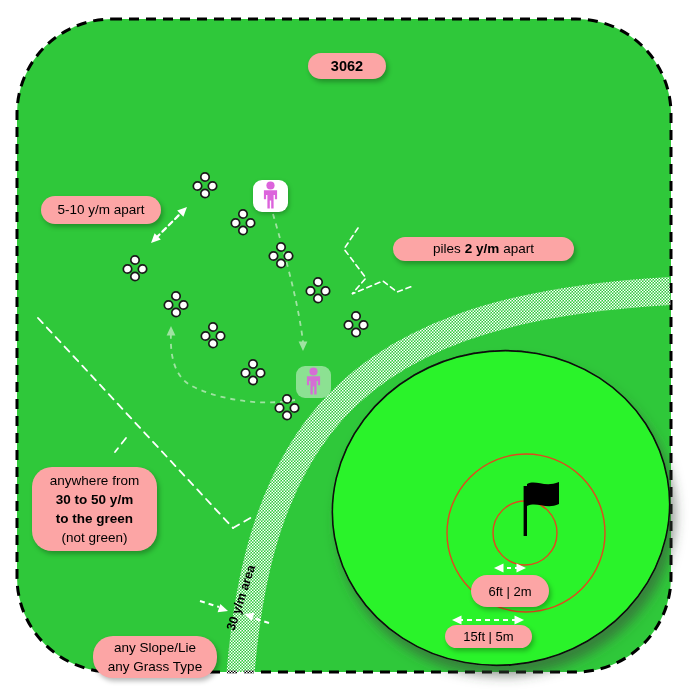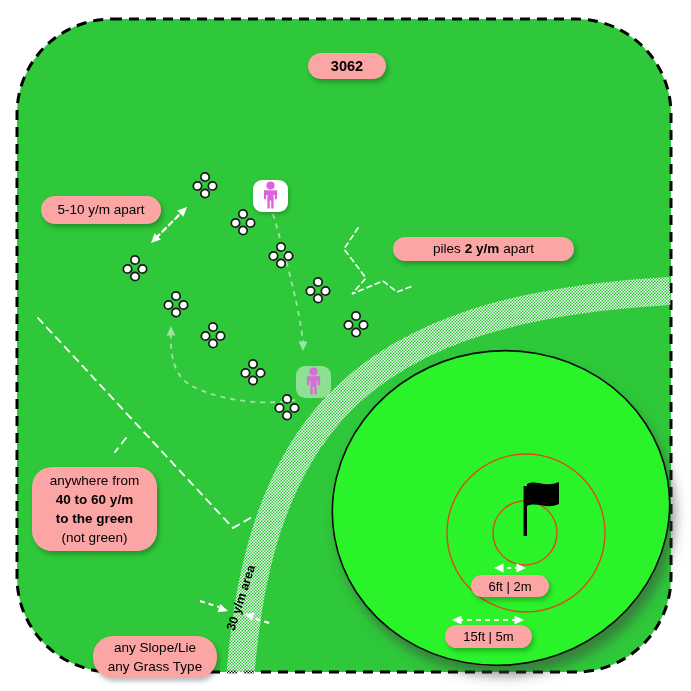--- a/index.html
+++ b/index.html
@@ -143,31 +143,31 @@
   </div>
 
   <div class="pill pile-spacing" style="left:393px;top:237px;width:181px;height:24px;">
     <span>piles</span>
     <span class="bold mid">2 y/m</span>
     <span>apart</span>
   </div>
 
   <div class="pill box multiline" style="left:32px;top:467px;width:125px;height:84px;">
     <div>anywhere from</div>
-    <div class="bold">40 to 60 y/m</div>
+    <div class="bold">30 to 50 y/m</div>
     <div class="bold">to the green</div>
     <div>(not green)</div>
   </div>
 
   <div class="pill box multiline" style="left:93px;top:636px;width:124px;height:42px;">
     <div>any Slope/Lie</div>
     <div>any Grass Type</div>
   </div>
 
-  <div class="pill small" style="left:471px;top:575px;width:78px;height:22px;">
+  <div class="pill small" style="left:471px;top:575px;width:78px;height:32px;">
     <span>6ft | 2m</span>
   </div>
 
   <div class="pill small" style="left:445px;top:625px;width:87px;height:23px;">
     <span>15ft | 5m</span>
   </div>
 
   <div class="band-label">30 y/m area</div>
 
 </div>

